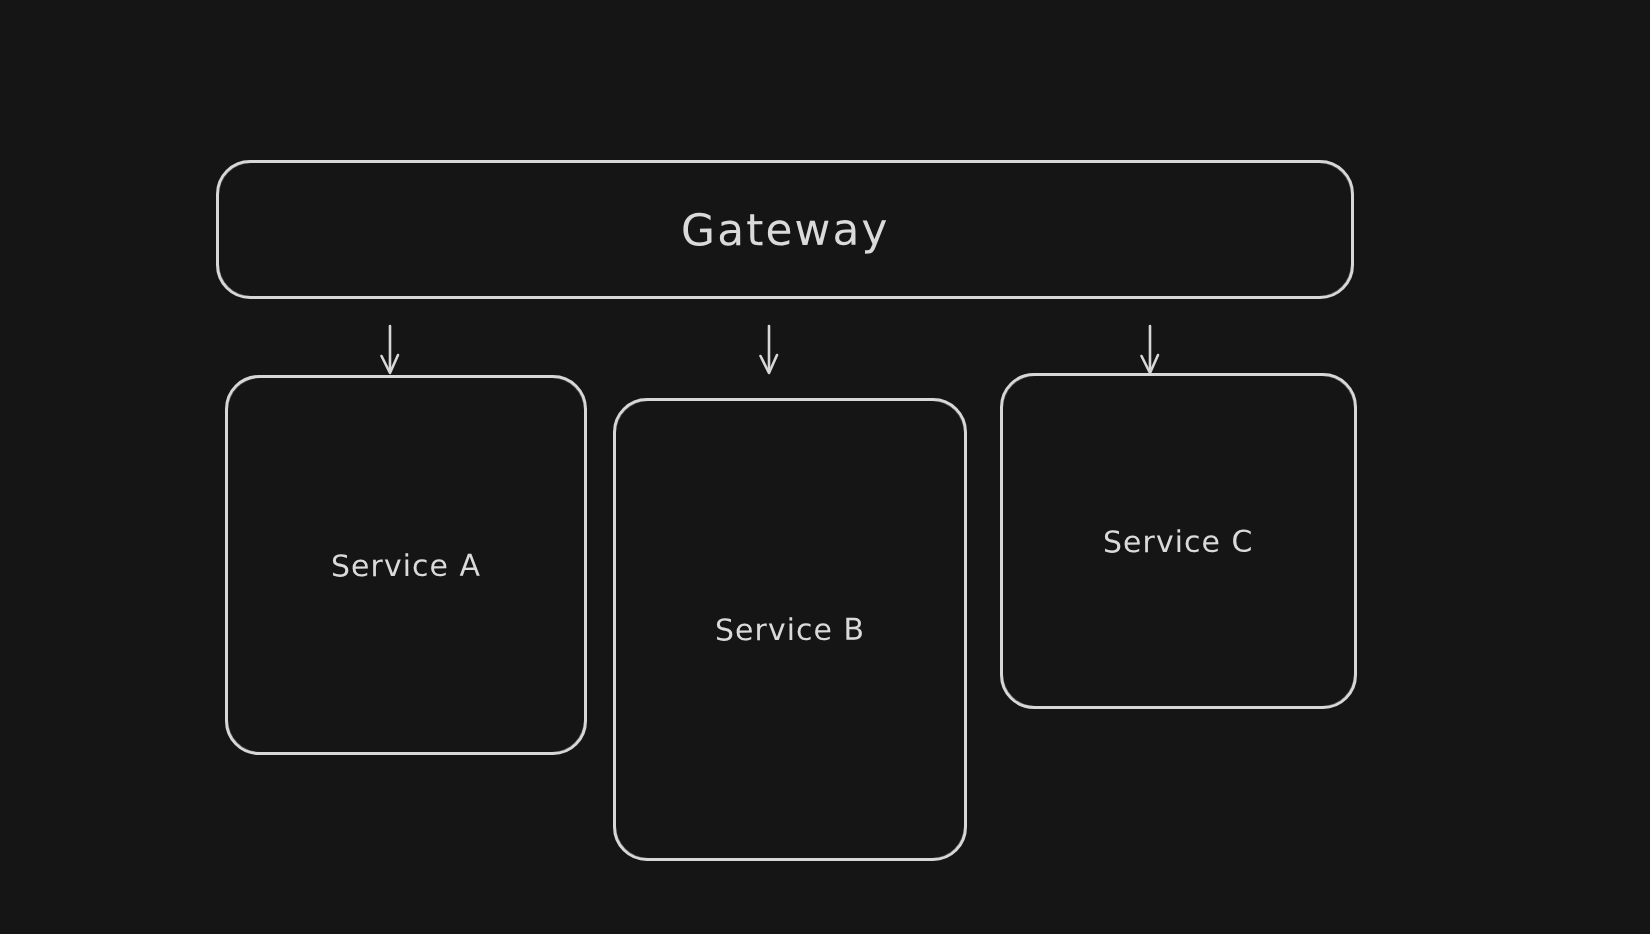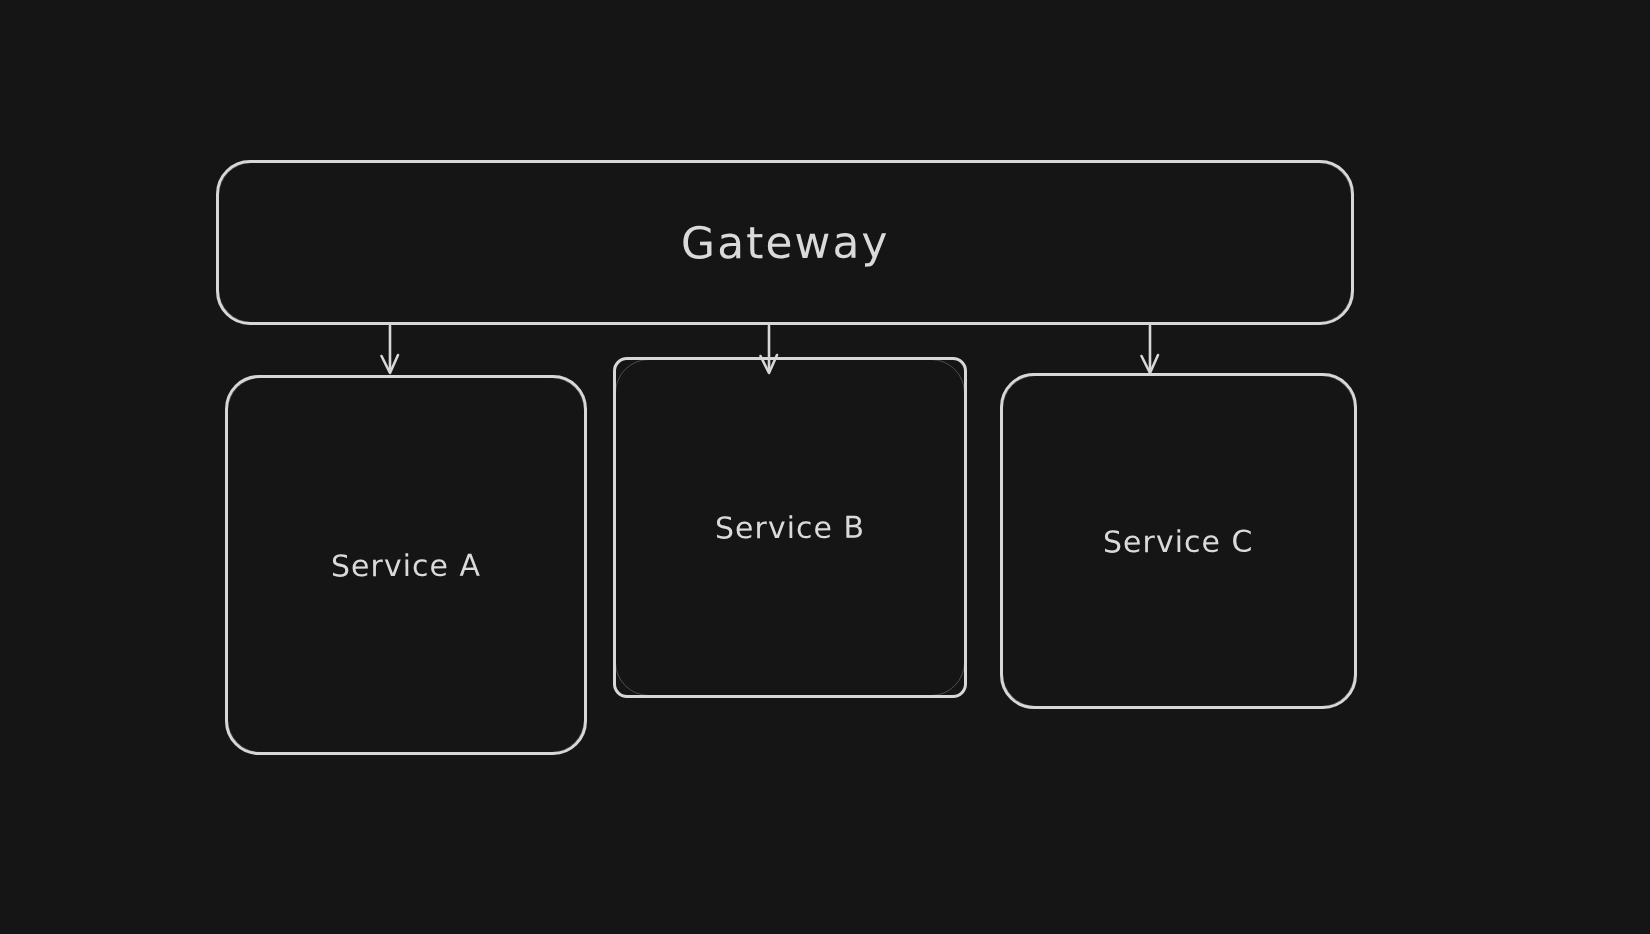--- a/index.html
+++ b/index.html
@@ -41,40 +41,39 @@
   }
   .node .label {
     letter-spacing: 1px;
     white-space: nowrap;
     transform: rotate(-0.3deg);
   }
   .node-gateway {
     left: 216px;
     top: 160px;
     width: 1138px;
-    height: 165px;
+    height: 139px;
     font-size: 44px;
   }
   .node-gateway .label {
     letter-spacing: 2px;
   }
   .node-service-a {
     left: 225px;
     top: 375px;
     width: 362px;
     height: 380px;
     font-size: 30px;
   }
   .node-service-b {
     left: 613px;
-    top: 357px;
+    top: 398px;
     width: 354px;
-    height: 341px;
+    height: 463px;
     font-size: 30px;
-    border-radius: 14px;
   }
   .node-service-c {
     left: 1000px;
     top: 373px;
     width: 357px;
     height: 336px;
     font-size: 30px;
   }
   .edge-arrow {
     position: absolute;

